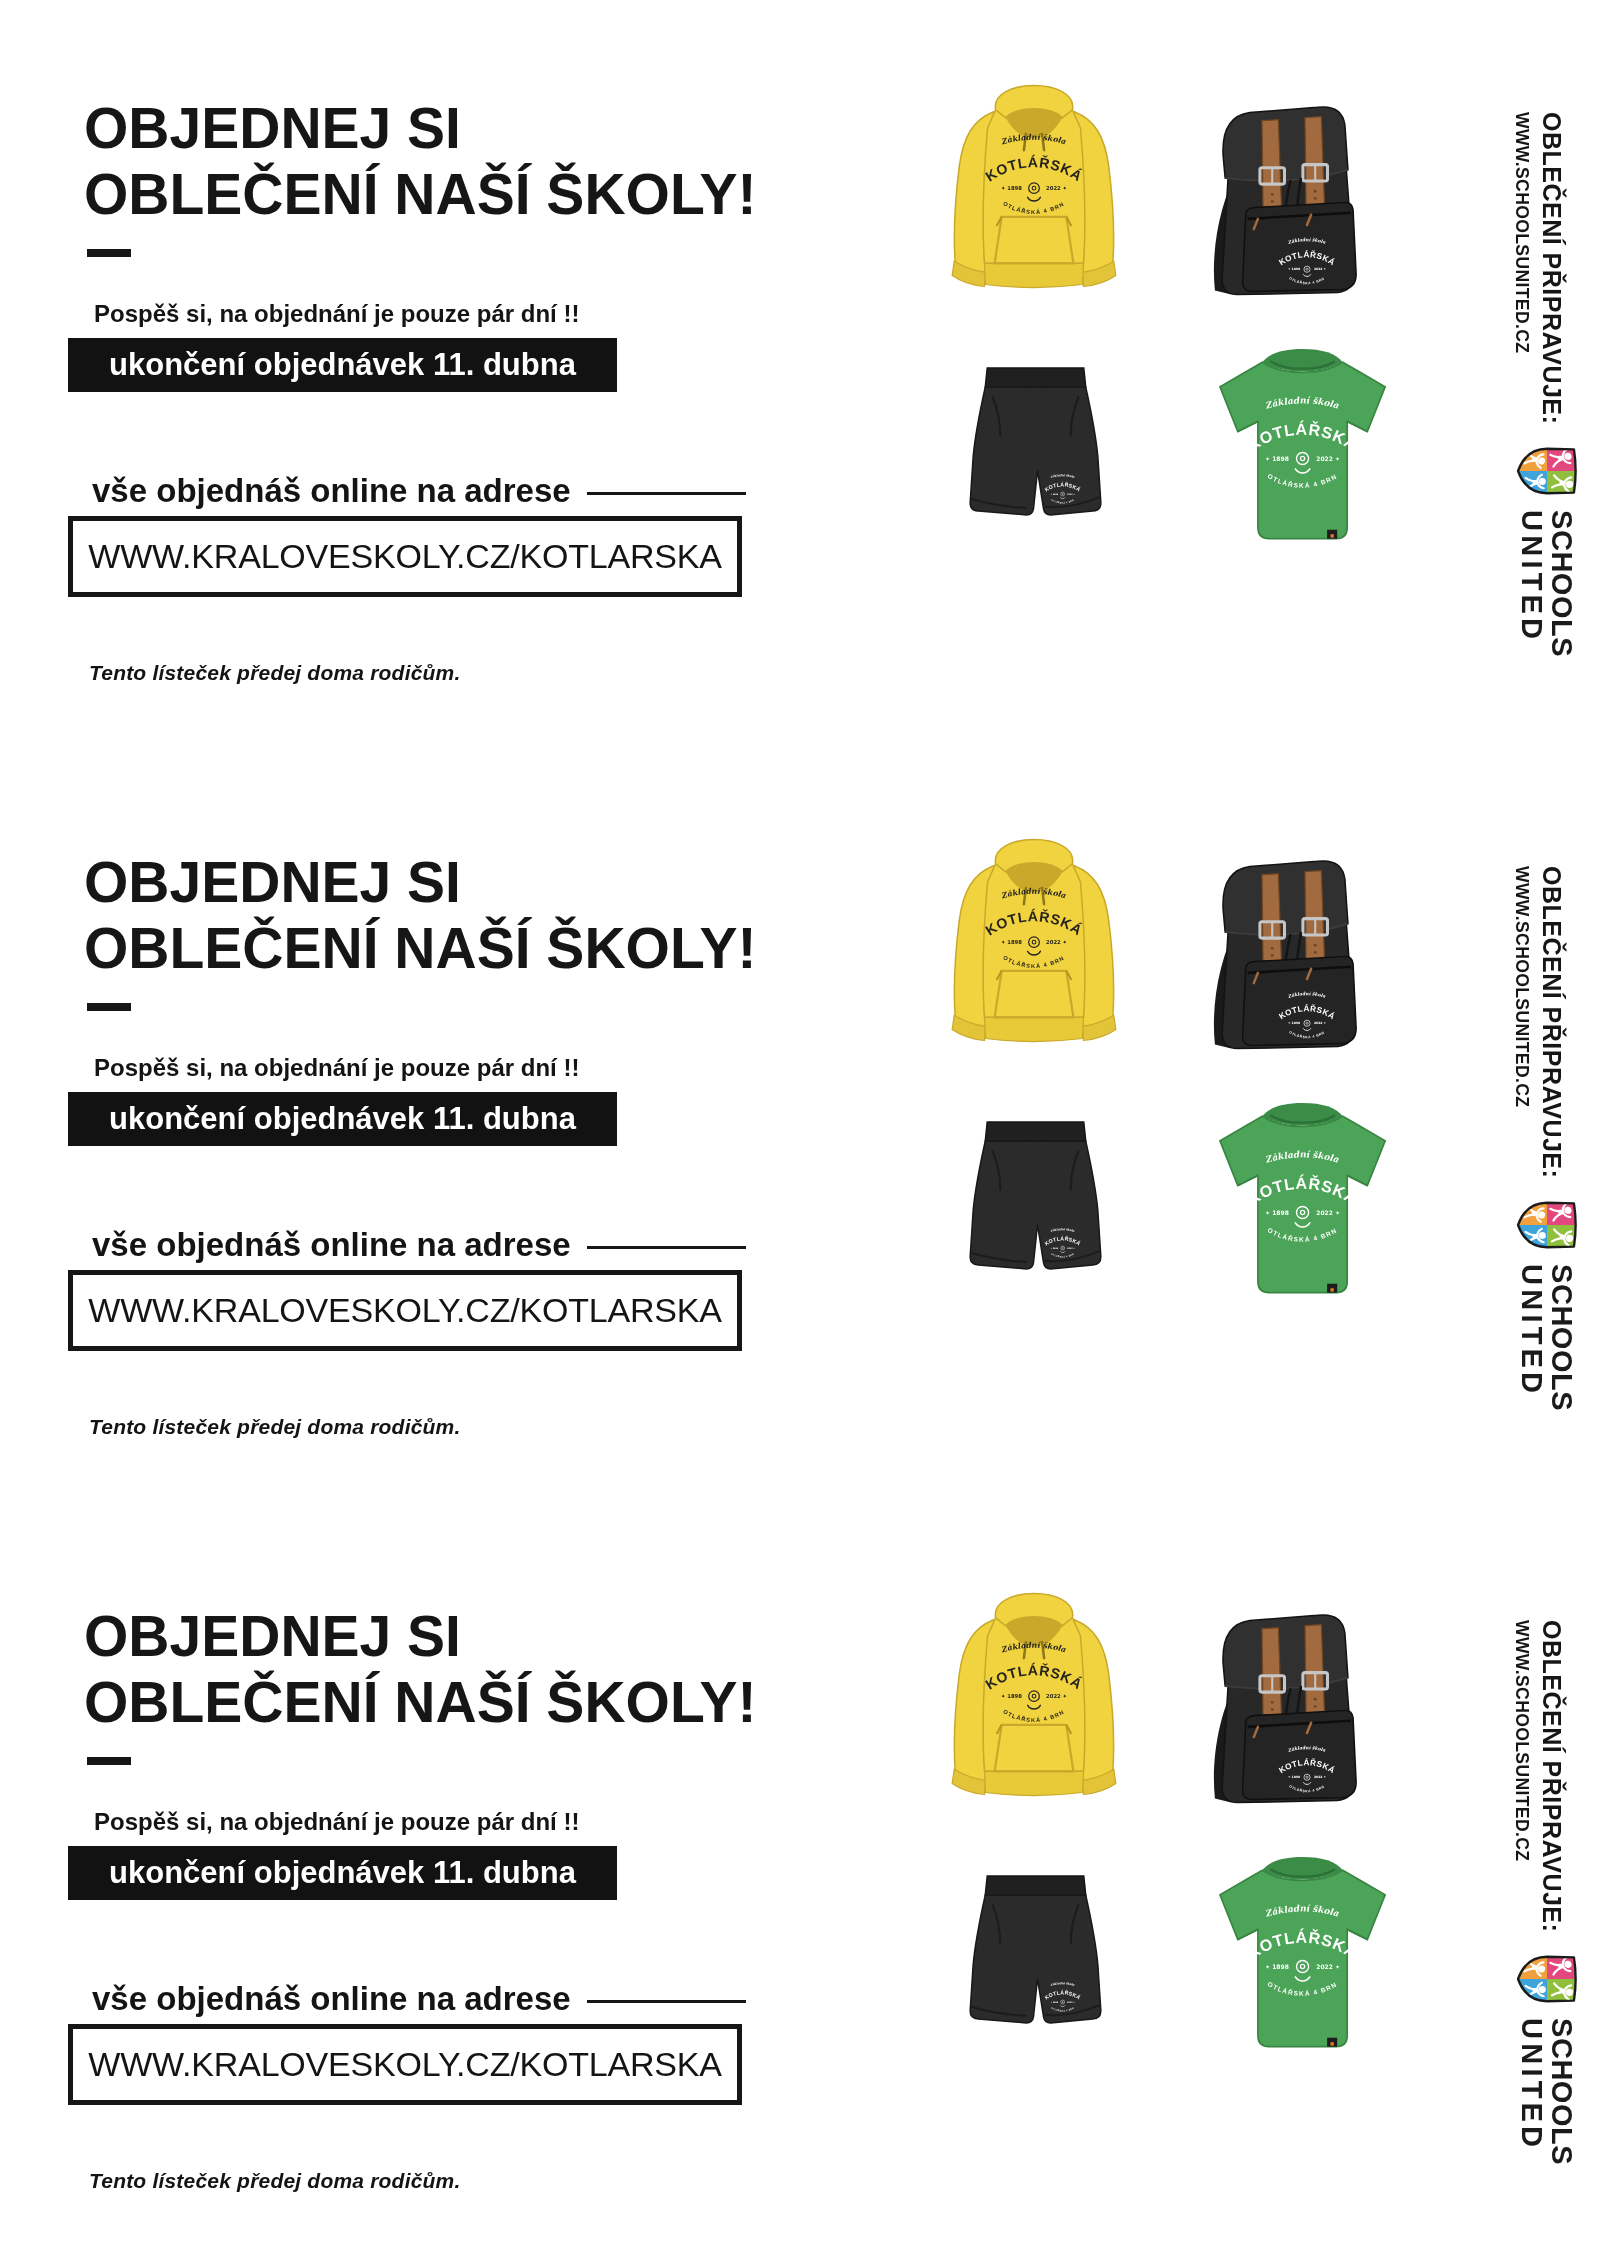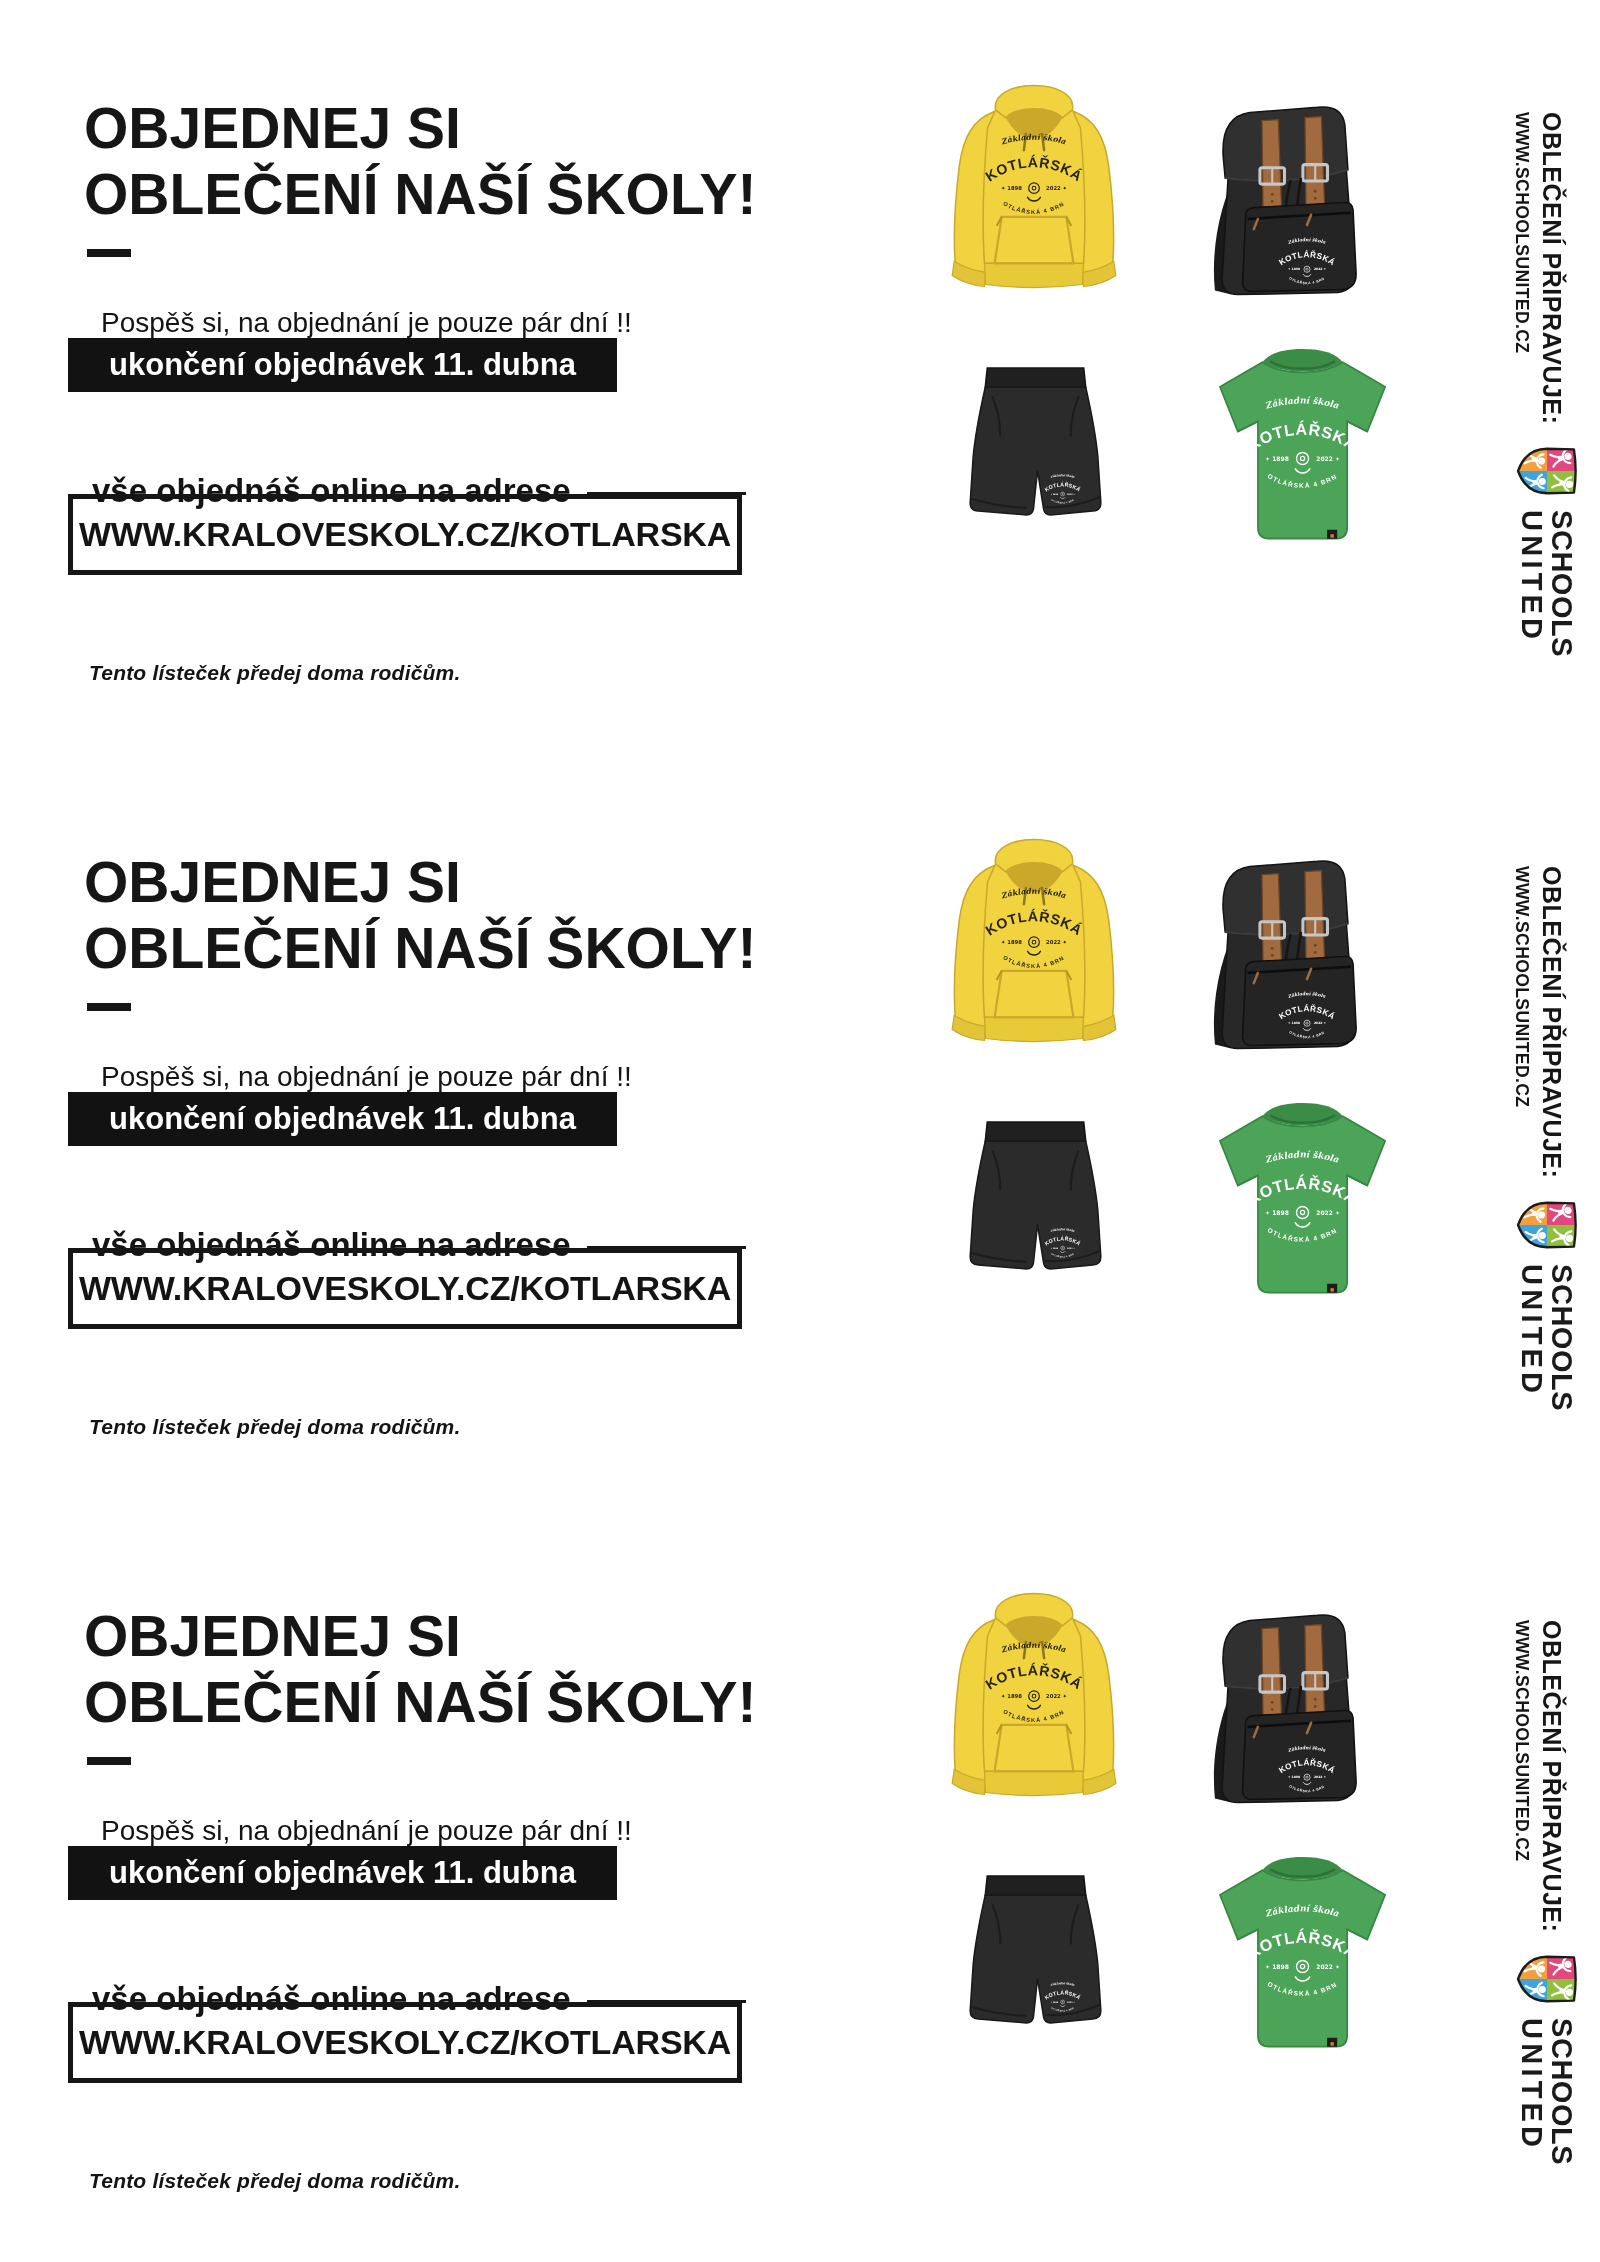--- a/index.html
+++ b/index.html
@@ -9,30 +9,30 @@
     -webkit-font-smoothing:antialiased;
   }
   #page{position:relative;width:1600px;height:2262px;background:#fff;}
   .leaflet{position:relative;width:1584px;height:754px;padding-left:29px;}
 
   
   .heading{position:absolute;left:84px;top:95px;margin:0;font-size:57px;line-height:66px;
            font-weight:800;letter-spacing:0;color:#161616;white-space:nowrap;}
   .heading span{display:block;}
   .dash{position:absolute;left:87px;top:249px;width:44px;height:8px;background:#161616;}
-  .urgency{position:absolute;left:86px;top:292px;margin:15px;font-size:28px;font-weight:400;white-space:nowrap;}
+  .urgency{position:absolute;left:86px;top:292px;margin:8px;font-size:24px;font-weight:700;white-space:nowrap;}
   .banner{position:absolute;left:68px;top:338px;width:549px;height:54px;background:#121212;
           color:#ffffff;display:flex;align-items:center;justify-content:center;
           font-size:31px;font-weight:700;white-space:nowrap;}
   .order-row{position:absolute;left:92px;top:472px;width:654px;display:flex;align-items:center;}
   .order-label{font-size:33px;font-weight:700;white-space:nowrap;}
   .order-rule{flex:1;height:3px;background:#161616;margin-left:16px;transform:translateY(2px);}
-  .url-box{position:absolute;left:68px;top:494px;width:674px;height:81px;box-sizing:border-box;
+  .url-box{position:absolute;left:68px;top:516px;width:674px;height:81px;box-sizing:border-box;
            border:5px solid #161616;display:flex;align-items:center;justify-content:center;
-           font-size:34px;font-weight:700;letter-spacing:-0.2px;white-space:nowrap;}
+           font-size:34px;font-weight:400;letter-spacing:-0.2px;white-space:nowrap;}
   .note{position:absolute;left:88px;top:660px;margin:1px;font-size:21px;font-weight:700;
         font-style:italic;letter-spacing:0.2px;}
 
   
   .products svg{position:absolute;}
   .p-hoodie{left:933px;top:64px;width:202px;height:240px;}
   .p-backpack{left:1182px;top:92px;width:205px;height:220px;}
   .p-shorts{left:938px;top:346px;width:195px;height:186px;}
   .p-tee{left:1182px;top:326px;width:240px;height:230px;}
 

